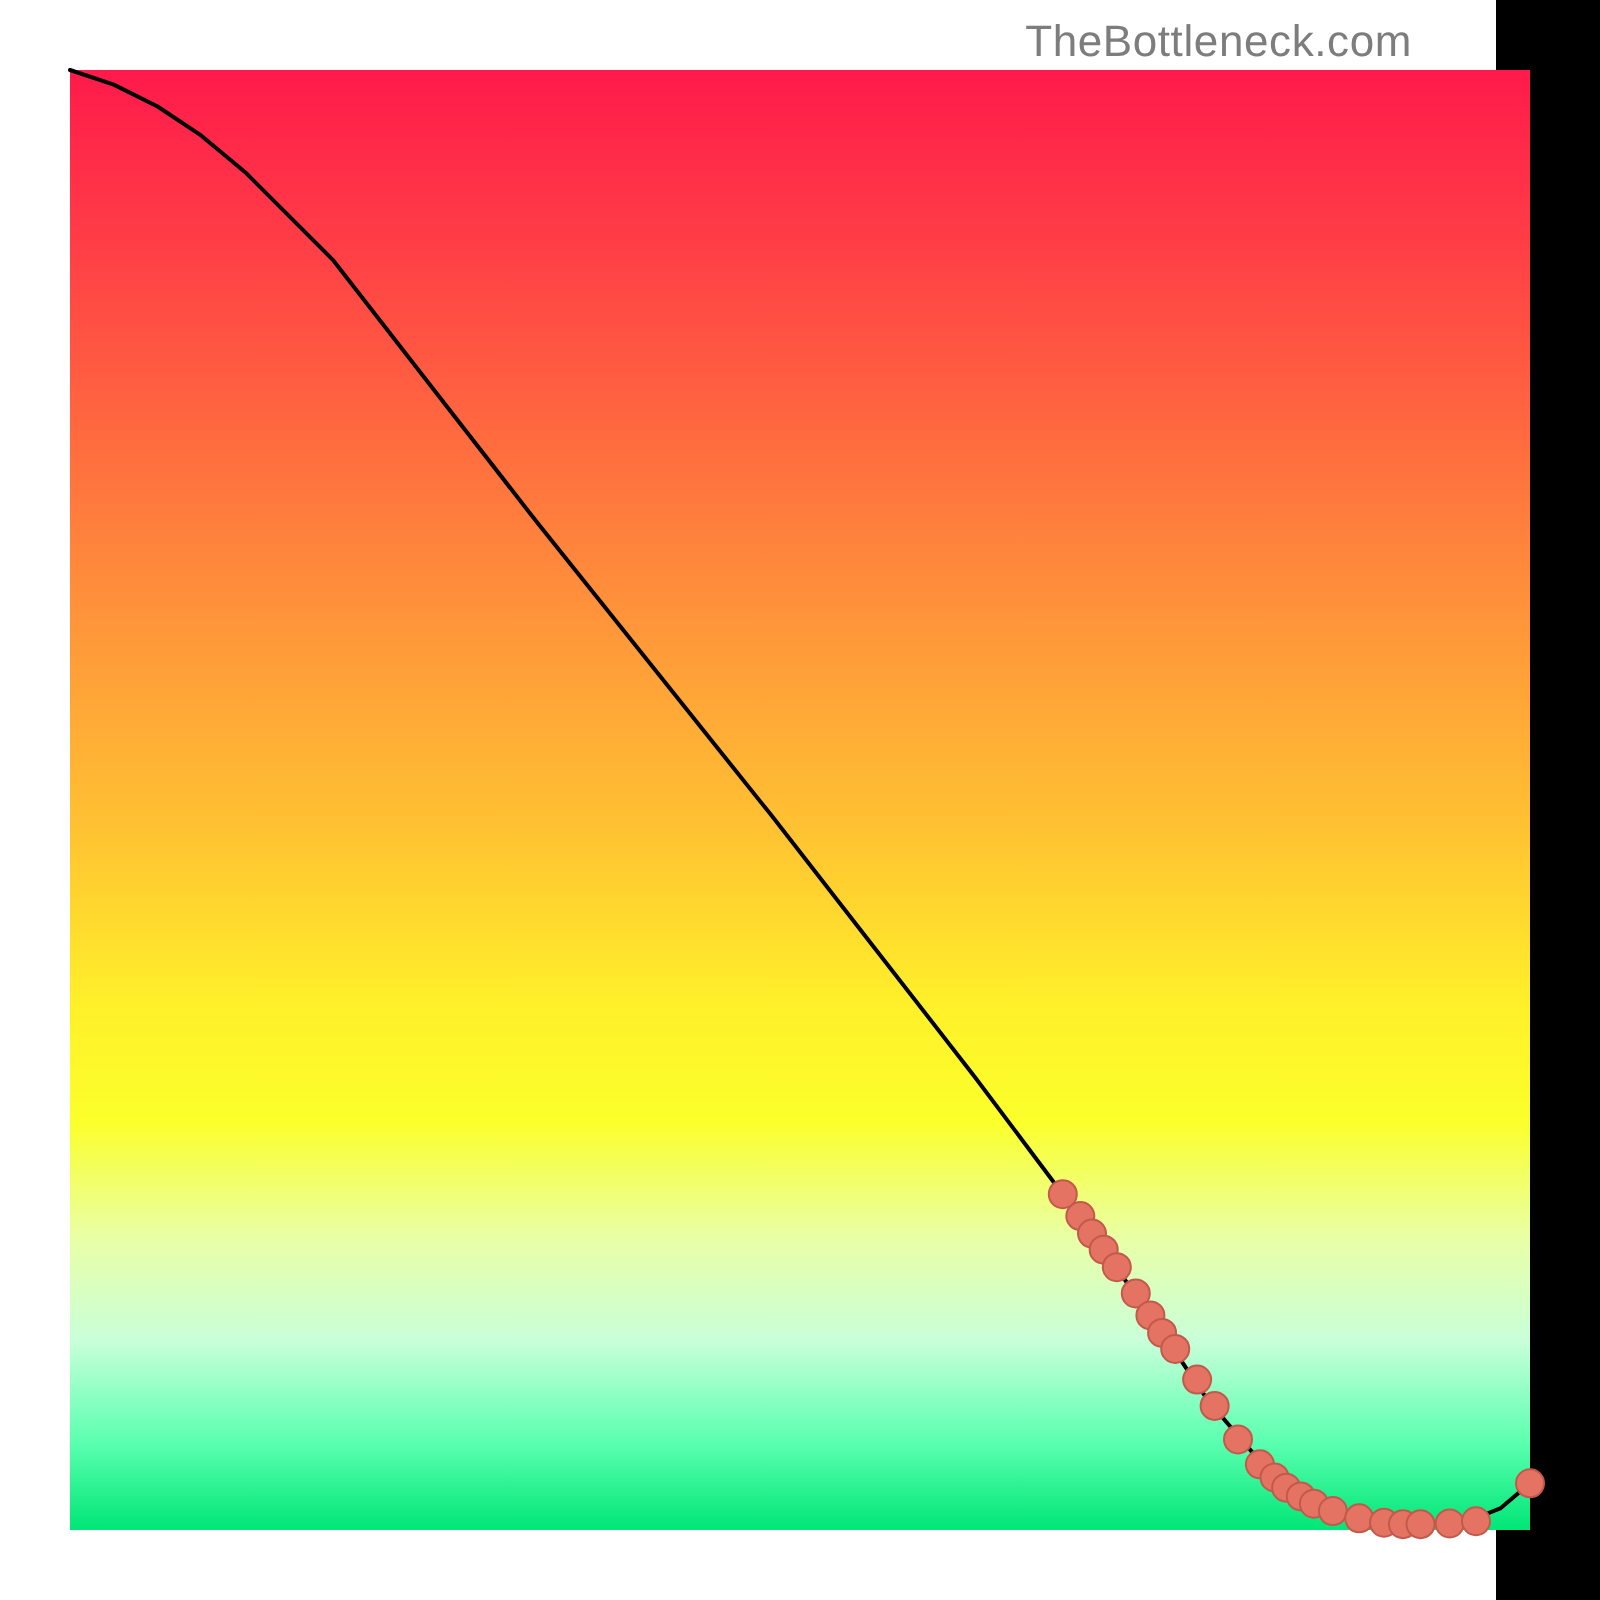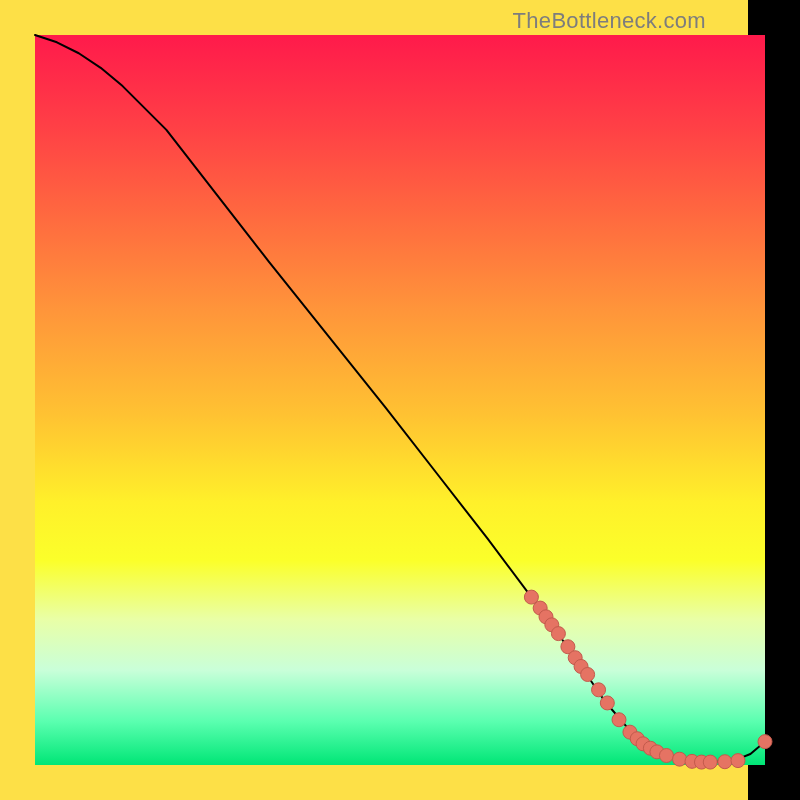--- a/index.html
+++ b/index.html
@@ -8,21 +8,21 @@
     width: 800px;
     height: 800px;
     background: #000;
     overflow: hidden;
     font-family: Arial, Helvetica, sans-serif;
   }
   .frame {
     position: relative;
     width: 748px;
     height: 800px;
-    background: #fde047;
+    background: #ffffff;
   }
   .plot {
     position: absolute;
     left: 35px;
     top: 35px;
     width: 730px;
     height: 730px;
     background: linear-gradient(
       to bottom,
       #ff1a4b 0%,

